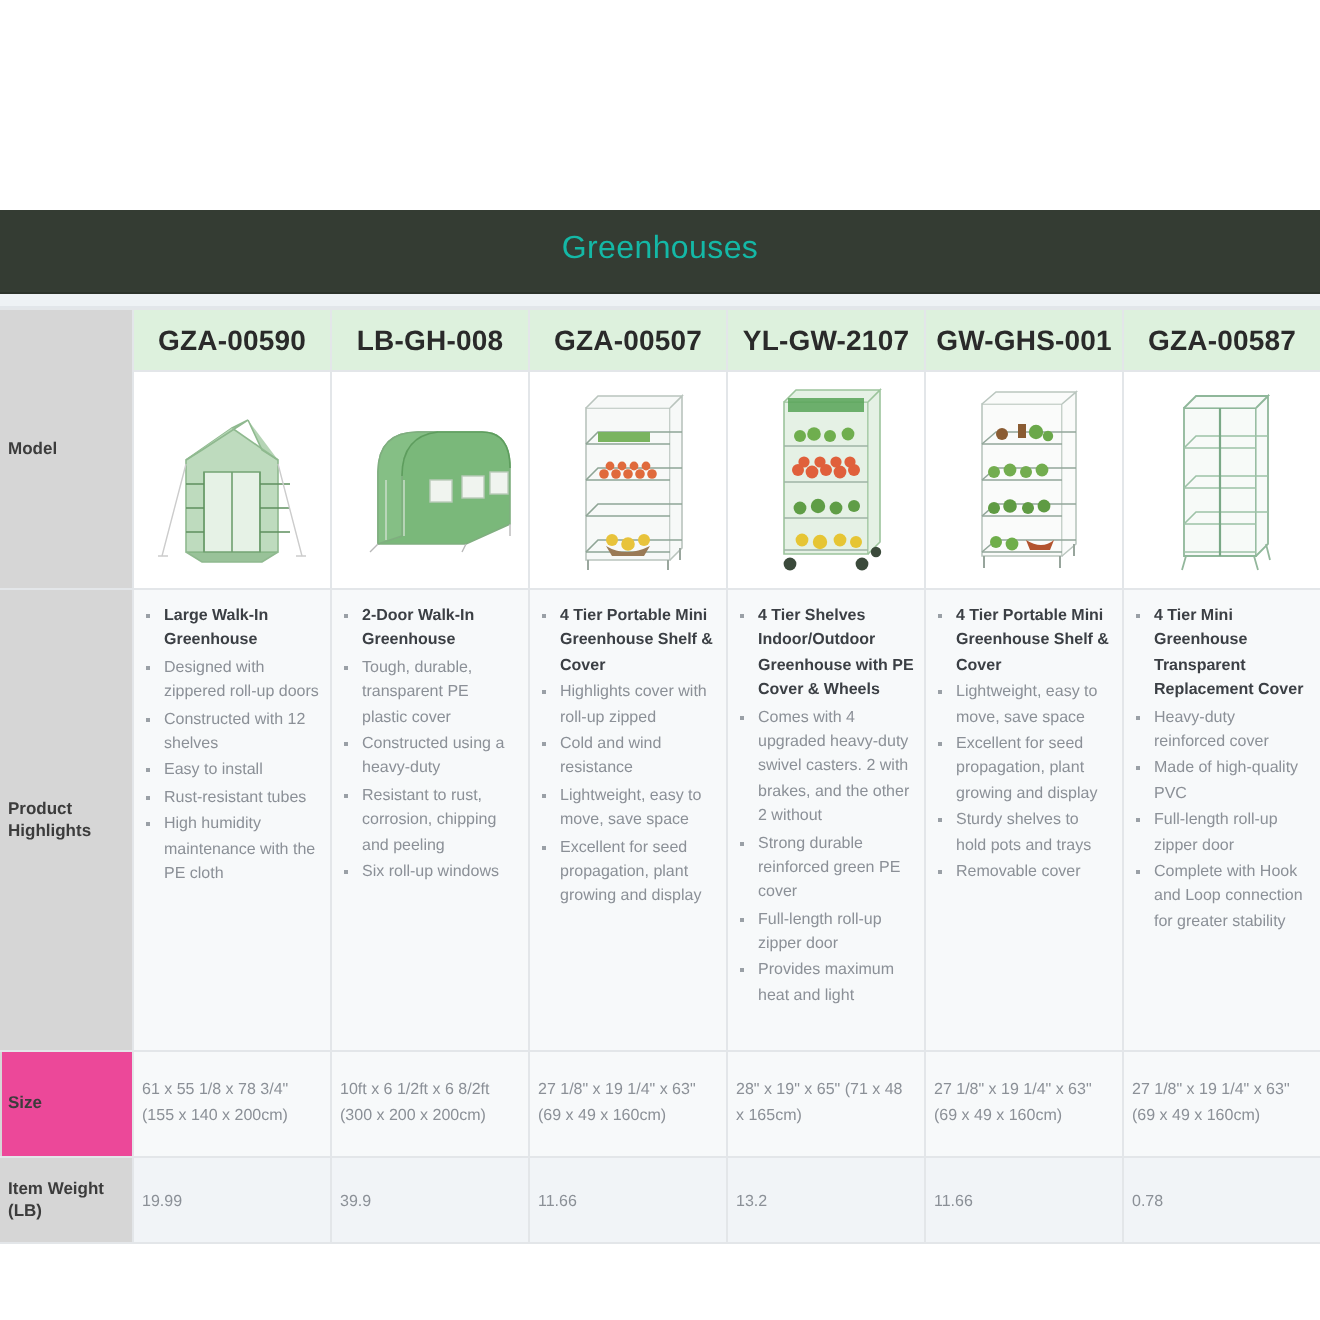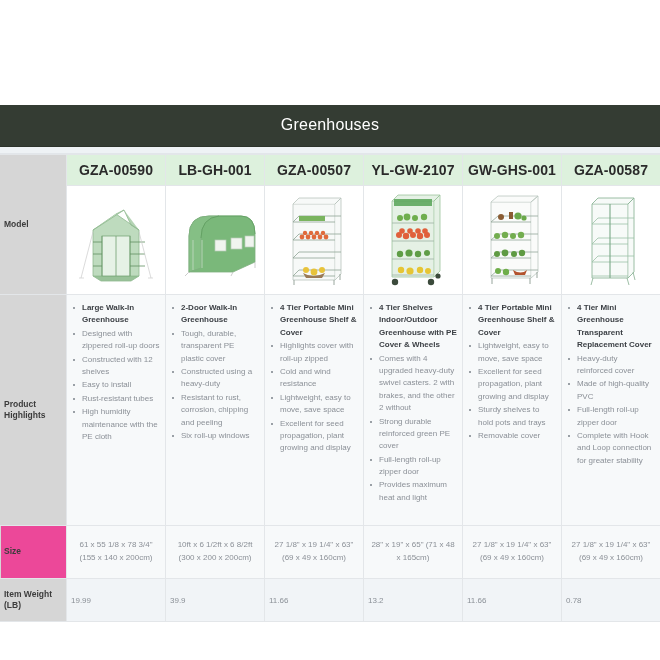--- a/index.html
+++ b/index.html
@@ -20,21 +20,21 @@
     background: #ffffff;
   }
   .comparison-wrap {
     position: absolute;
     left: 0;
     top: 105px;
     width: 660px;
   }
   .title-bar {
     background: #343c33;
-    color: #ffffff;
+    color: #14b8a6;
     text-align: center;
     font-size: 16px;
     font-weight: 400;
     letter-spacing: 0.2px;
     padding: 12px 0 13px 0;
     line-height: 1;
     border-bottom: 1px solid #2c332b;
   }
   .spacer-strip {
     height: 6px;
@@ -111,21 +111,20 @@
     height: 2px;
     background: #9aa0a6;
   }
   ul.hl li.lead {
     color: #3b3f44;
     font-weight: bold;
   }
 
   td.size-cell {
     background: #f7f9fa;
-    text-align: center;
     font-size: 8px;
     color: #8b9097;
     line-height: 1.6;
     padding: 6px 4px;
     height: 40px;
   }
   td.weight-cell {
     background: #f1f4f7;
     text-align: left;
     font-size: 8px;
@@ -153,21 +152,21 @@
           <col class="prod-col">
         <col class="prod-col">
           <col class="prod-col">
           <col class="prod-col">
       </colgroup>
 
       <tbody>
           <tr>
         <td class="rowlabel" rowspan="2">Model</td>
         <th class="model-head">GZA-00590</th>
-        <th class="model-head">LB-GH-001</th>
+        <th class="model-head">LB-GH-008</th>
         <th class="model-head">GZA-00507</th>
         <th class="model-head">YL-GW-2107</th>
         <th class="model-head">GW-GHS-001</th>
         <th class="model-head">GZA-00587</th>
       </tr>
 
       <tr>
         <td class="img-cell">
           <svg width="86" height="96" viewBox="0 0 86 96" aria-hidden="true">
             <g stroke="#8fb98f" stroke-width="0.8" fill="none">

